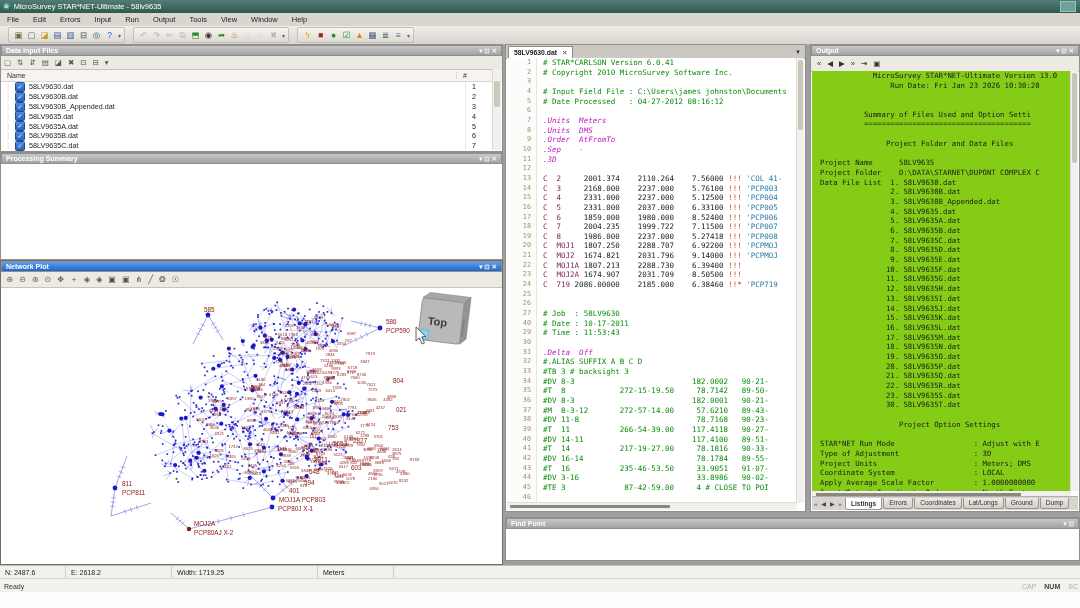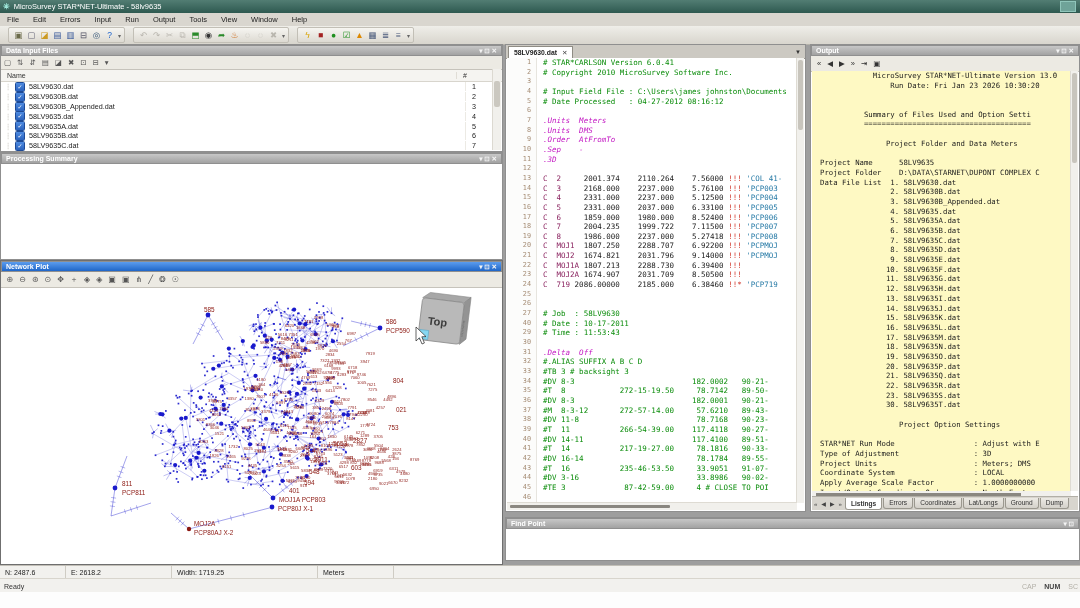--- a/index.html
+++ b/index.html
@@ -72,21 +72,21 @@
   .tok-cm{color:#0a8c0a;} .tok-dr{color:#c215c2;font-style:italic;} .tok-cd{color:#8b2460;}
   .tok-nm{color:#1a1a1a;} .tok-er{color:#d23a2e;} .tok-st{color:#2579a5;}
   #edvscroll{position:absolute;right:1px;top:13px;bottom:8px;width:7px;background:#f1f0ec;border-left:1px solid #dedbd3;}
   #edvthumb{position:absolute;left:1px;top:2px;width:5px;height:70px;background:#c8c5bd;border-radius:2px;}
   #edhscroll{position:absolute;left:1px;right:8px;bottom:1px;height:7px;background:#f1f0ec;border-top:1px solid #dedbd3;}
   #edhthumb{position:absolute;left:3px;top:2px;width:160px;height:3px;background:#8a8780;border-radius:1px;}
   
   #output{left:810px;top:44px;width:270px;height:468px;background:#fff;border:1px solid #8f8f8f;box-sizing:border-box;}
   #out-tools{height:15px;font-size:7.5px;gap:2px;padding-left:4px;color:#333;}
   #out-tools span{padding:0 2px;}
-  #outbody{position:absolute;left:1px;right:8px;top:26px;bottom:20px;overflow:hidden;background:#fef9c3;padding-left:8px;}
+  #outbody{position:absolute;left:1px;right:8px;top:26px;bottom:20px;overflow:hidden;background:#84cc16;padding-left:8px;}
   .oline{height:9.7px;line-height:9.7px;font-size:7.3px;white-space:pre;color:#1a1a1a;}
   #outvscroll{position:absolute;right:1px;top:26px;bottom:20px;width:7px;background:#f1f0ec;border-left:1px solid #dedbd3;}
   #outvthumb{position:absolute;left:1px;top:2px;width:5px;height:90px;background:#c8c5bd;border-radius:2px;}
   #outhscroll{position:absolute;left:1px;right:8px;bottom:14px;height:6px;background:#f1f0ec;}
   #ouththumb{position:absolute;left:4px;top:2px;width:205px;height:2.5px;background:#8a8780;}
   #outtabs{position:absolute;left:1px;right:1px;bottom:1px;height:13px;background:#d8d5ce;border-top:1px solid #b2afa7;
            display:flex;align-items:center;font-size:6.6px;color:#333;}
   .tabnav{font-size:6px;color:#444;padding:0 2px;}
   .otab{border:1px solid #9b988f;border-top:none;background:linear-gradient(#eceae4,#d4d1ca);padding:0 5px;height:10px;
         line-height:10px;margin-left:1px;border-radius:0 0 3px 3px;}
@@ -1864,21 +1864,21 @@
         <span>▣</span>
       </div>
     <div id="outbody" class="mono">
         <div class="oline">            MicroSurvey STAR*NET-Ultimate Version 13.0</div>
         <div class="oline">                Run Date: Fri Jan 23 2026 10:30:20</div>
         <div class="oline">&nbsp;</div>
         <div class="oline">&nbsp;</div>
         <div class="oline">          Summary of Files Used and Option Setti</div>
         <div class="oline">          ======================================</div>
         <div class="oline">&nbsp;</div>
-        <div class="oline">               Project Folder and Data Meters</div>
+        <div class="oline">               Project Folder and Data Files</div>
         <div class="oline">&nbsp;</div>
         <div class="oline">Project Name      58LV9635</div>
         <div class="oline">Project Folder    D:\DATA\STARNET\DUPONT COMPLEX C</div>
         <div class="oline">Data File List  1. 58LV9630.dat</div>
         <div class="oline">                2. 58LV9630B.dat</div>
         <div class="oline">                3. 58LV9630B_Appended.dat</div>
         <div class="oline">                4. 58LV9635.dat</div>
         <div class="oline">                5. 58LV9635A.dat</div>
         <div class="oline">                6. 58LV9635B.dat</div>
         <div class="oline">                7. 58LV9635C.dat</div>

